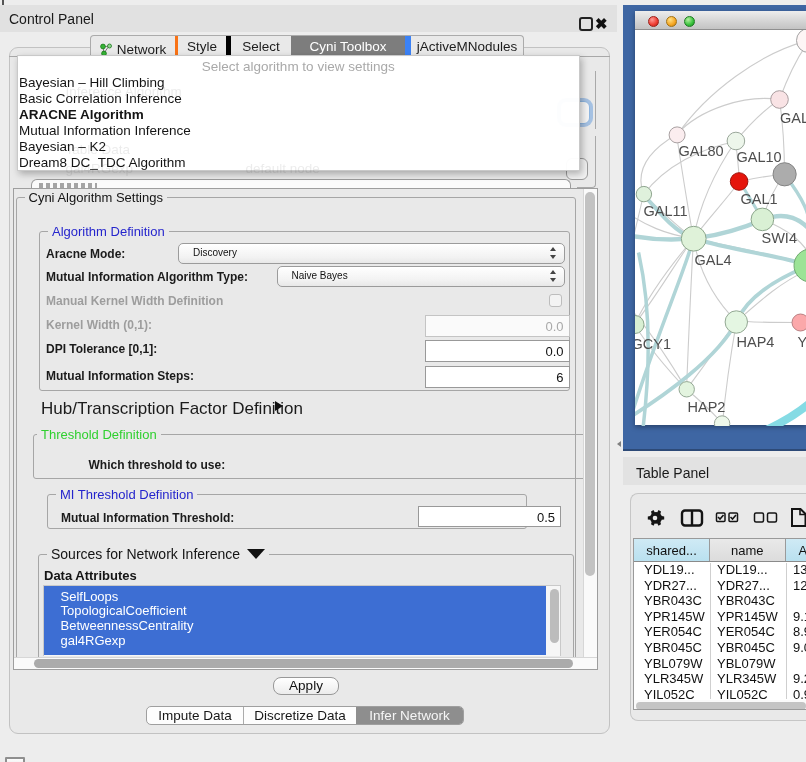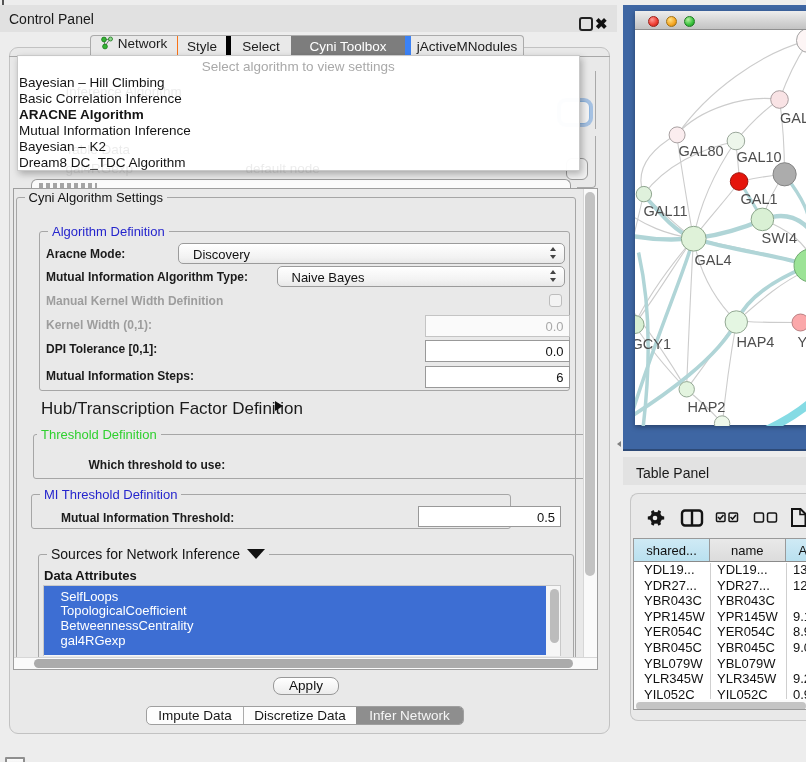--- a/index.html
+++ b/index.html
@@ -1,21 +1,21 @@
 <!DOCTYPE html>
 <html><head>
 <meta charset="utf-8">
 <style>
 *{margin:0;padding:0;box-sizing:border-box}
 html,body{width:806px;height:762px;overflow:hidden}
 body{background:#EDEDED;font-family:"Liberation Sans",sans-serif;position:relative;color:#111}
 .abs{position:absolute}
 .lbl{font-weight:bold;font-size:12px;color:#1b1b1b;white-space:nowrap}
 .glbl{font-weight:bold;font-size:12px;color:#9d9d9d;white-space:nowrap}
-.combo{position:absolute;background:linear-gradient(#ffffff,#f2f2f2 70%,#e8e8e8);border:1px solid #9b9b9b;border-radius:5px;font-size:13px;color:#111;box-shadow:inset 0 1px 0 #fff}
+.combo{position:absolute;background:linear-gradient(#ffffff,#f2f2f2 70%,#e8e8e8);border:1px solid #9b9b9b;border-radius:5px;font-size:10px;color:#111;box-shadow:inset 0 1px 0 #fff}
 .combo .ct{position:absolute;left:14px;top:3px;white-space:nowrap}
 .carr{position:absolute;right:7px;top:50%;width:7px;height:14px;margin-top:-7px}
 .carr:before{content:"";position:absolute;left:0;top:1px;border-left:3.5px solid transparent;border-right:3.5px solid transparent;border-bottom:4.5px solid #444}
 .carr:after{content:"";position:absolute;left:0;bottom:1px;border-left:3.5px solid transparent;border-right:3.5px solid transparent;border-top:4.5px solid #444}
 .field{position:absolute;background:#fff;border:1px solid #999;font-size:13px;text-align:right;color:#111}
 .field span{position:absolute;right:5px;top:3px}
 .tbox{position:absolute;border:1px solid #a6a6a6;border-radius:3px}
 .tbox>.cap{position:absolute;top:-8px;left:8px;background:#e9e9e9;padding:0 4px;font-size:13px;white-space:nowrap;line-height:15px}
 </style>
 </head>
@@ -27,21 +27,21 @@
   <div class="abs" style="left:9px;top:6px;font-size:14px;color:#1a1a1a">Control Panel</div>
   <div class="abs" style="left:579px;top:12px;width:14px;height:14px;border:2px solid #222;border-radius:3px"></div>
   <div class="abs" style="left:595px;top:10px;font-size:15px;font-weight:bold;color:#111">✖</div>
 </div>
 
 <div class="abs" style="left:9px;top:47px;width:601px;height:687px;border:1.5px solid #c2c2c2;border-radius:9px;background:#e9e9e9"></div>
 <div class="abs" style="left:9px;top:56px;width:601px;height:1px;background:#a8a8a8"></div>
 
 <div id="toptabs">
   <div class="abs" style="left:90px;top:35px;width:434px;height:22px;border:1px solid #ababab;border-bottom:none;border-radius:4px 4px 0 0;background:#e9e9e9;display:flex;font-size:13.5px;color:#1d1d1d">
-    <div style="width:87px;display:flex;align-items:flex-start;justify-content:center;border-right:1px solid #f97316">
+    <div style="width:87px;display:flex;align-items:flex-end;justify-content:center;border-right:3px solid #f97316">
       <svg width="13" height="14" viewBox="0 0 13 14" style="margin-right:4px">
         <line x1="3" y1="4" x2="9" y2="3" stroke="#777" stroke-width="1"></line>
         <line x1="3" y1="4" x2="4" y2="10" stroke="#777" stroke-width="1"></line>
         <line x1="9" y1="3" x2="4" y2="10" stroke="#777" stroke-width="1"></line>
         <circle cx="3" cy="3.5" r="2.4" fill="#35b335" stroke="#1c7a1c" stroke-width="0.8"></circle>
         <circle cx="9.5" cy="3" r="2" fill="#8fd68f" stroke="#1c7a1c" stroke-width="0.8"></circle>
         <circle cx="4" cy="10.5" r="2.4" fill="#35b335" stroke="#1c7a1c" stroke-width="0.8"></circle>
       </svg>
       <span>Network</span>
     </div>
@@ -88,21 +88,21 @@
       </div>
 
   <div class="abs" style="left:27px;top:210px;font-size:17px;color:#1b1b1b">Hub/Transcription Factor Definition</div>
   <div class="abs" style="left:261px;top:212px;width:0;height:0;border-top:5.5px solid transparent;border-bottom:5.5px solid transparent;border-left:8px solid #111"></div>
 
   <div class="tbox" style="left:19px;top:244.5px;width:638px;height:45px">
     <span class="cap" style="color:#2fd02f;left:3px">Threshold Definition</span>
   </div>
   <div class="lbl" style="position:absolute;left:74.5px;top:269px">Which threshold to use:</div>
 
-  <div class="tbox" style="left:17px;top:304.5px;width:480px;height:35px">
+  <div class="tbox" style="left:33px;top:304.5px;width:480px;height:35px">
     <span class="cap" style="color:#2525cd">MI Threshold Definition</span>
   </div>
   <div class="lbl" style="position:absolute;left:47px;top:322px">Mutual Information Threshold:</div>
   <div class="field" style="left:404px;top:317px;width:143px;height:21px">
         <span>0.5</span>
       </div>
 
   <div class="tbox" style="left:24px;top:364.5px;width:536px;height:112px">
     <span class="cap" style="color:#141414;font-size:14px">Sources for Network Inference <span style="display:inline-block;width:0;height:0;border-left:9px solid transparent;border-right:9px solid transparent;border-top:10px solid #111;vertical-align:0px;margin-left:3px"></span></span>
   </div>

